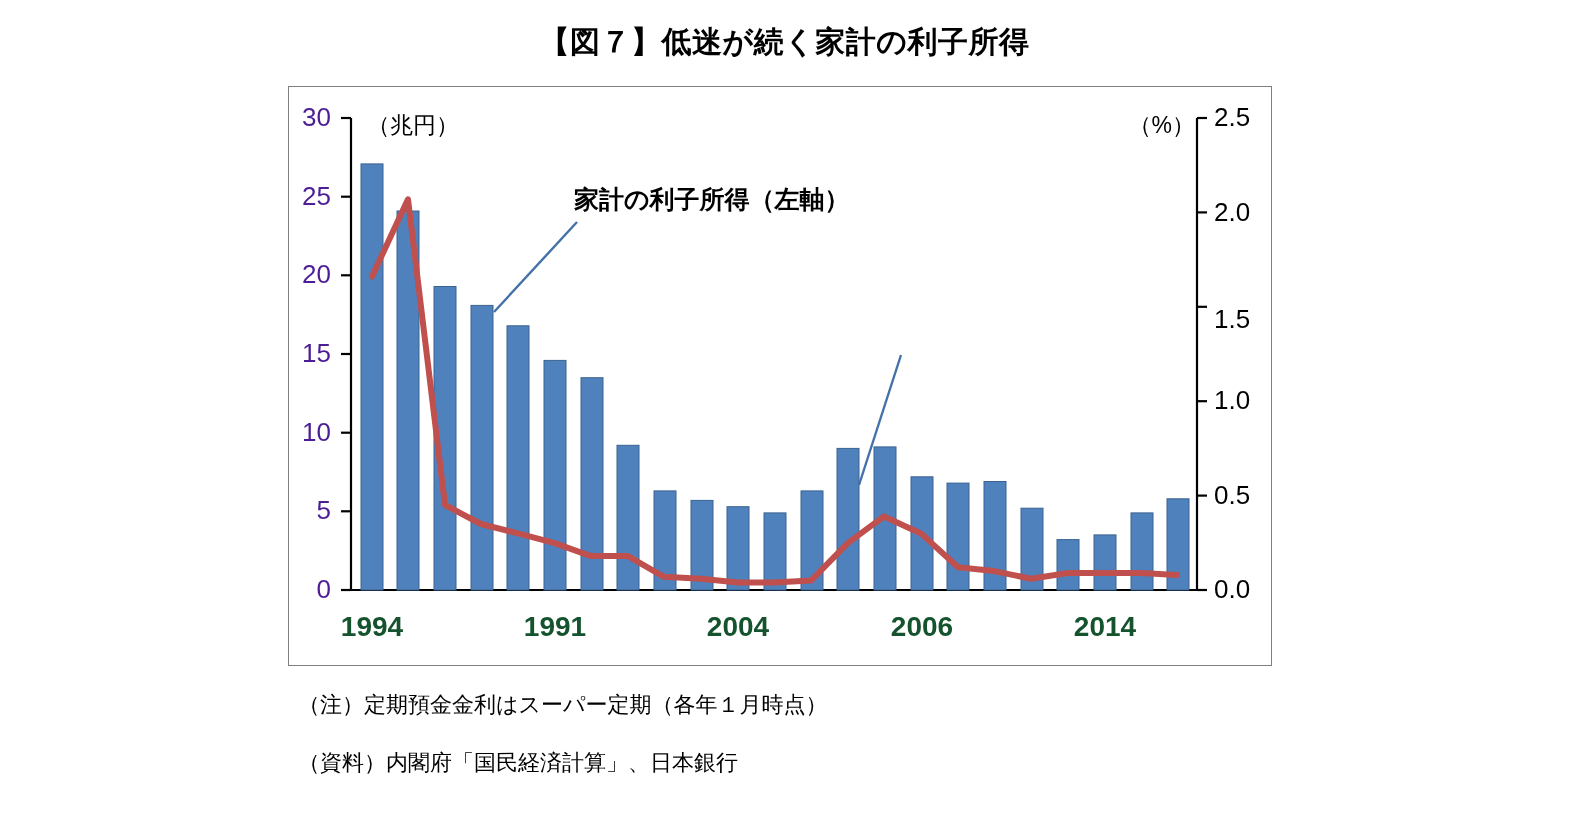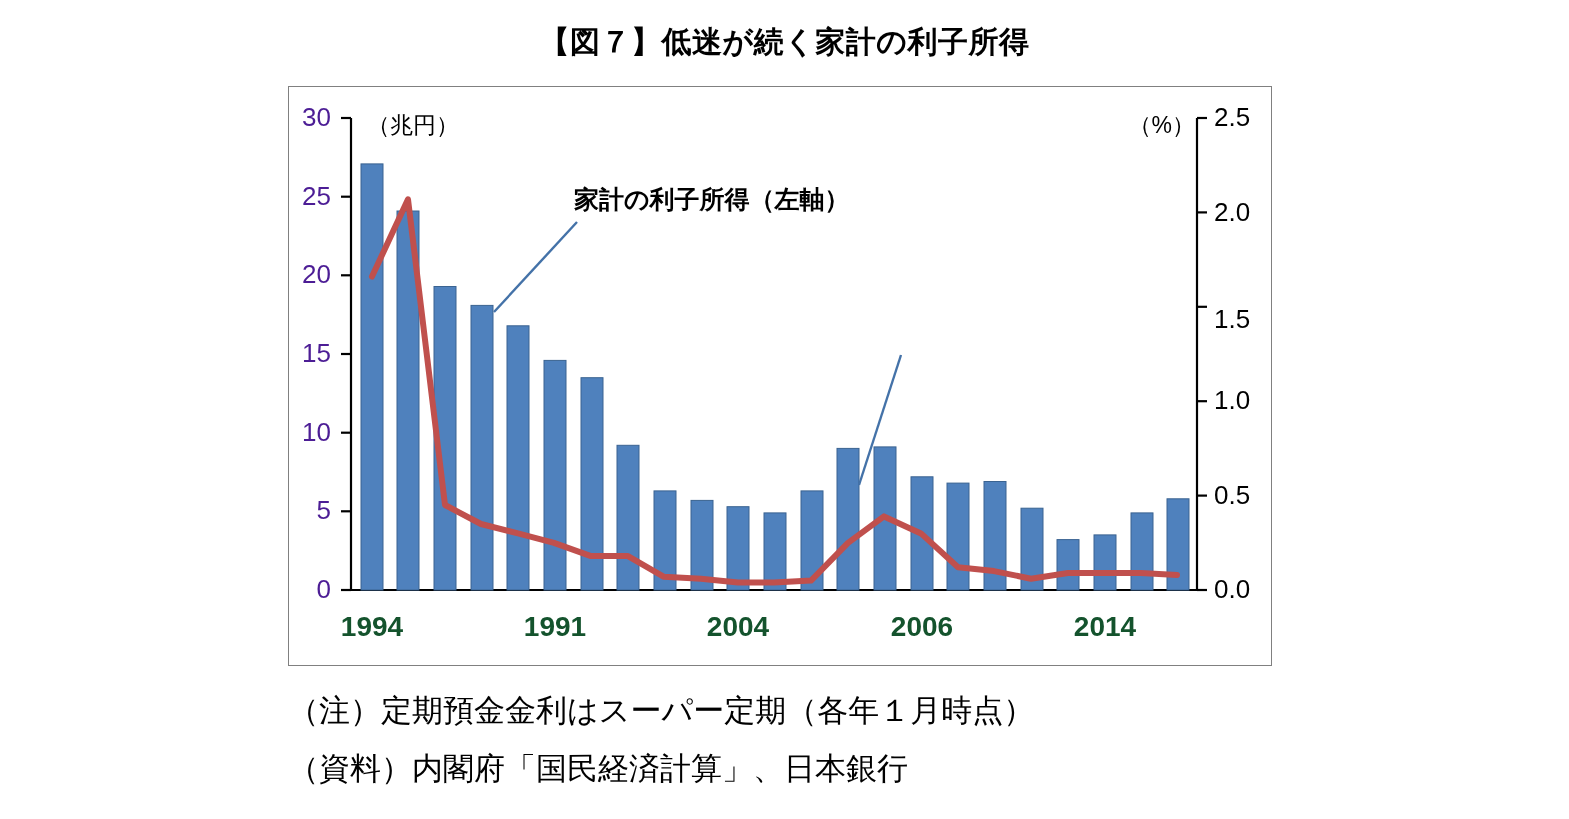--- a/index.html
+++ b/index.html
@@ -92,23 +92,24 @@
     position: absolute;
     font-size: 25px;
     font-weight: bold;
     font-family: Liberation Serif, serif;
     white-space: nowrap;
   }
   .ann-bars { left: 285px; top: 96px; }
   .ann-rate { left: 508px; top: 228px; }
   .note {
     position: absolute;
-    font-size: 31px;
+    font-size: 22px;
     font-family: Liberation Serif, serif;
     white-space: nowrap;
+    margin-left: 10px;
   }
   .note1 { left: 288px; top: 690px; }
   .note2 { left: 288px; top: 748px; }
   svg { display: block; }
 </style>
 </head>
 <body>
 
 <div id="page">
 

